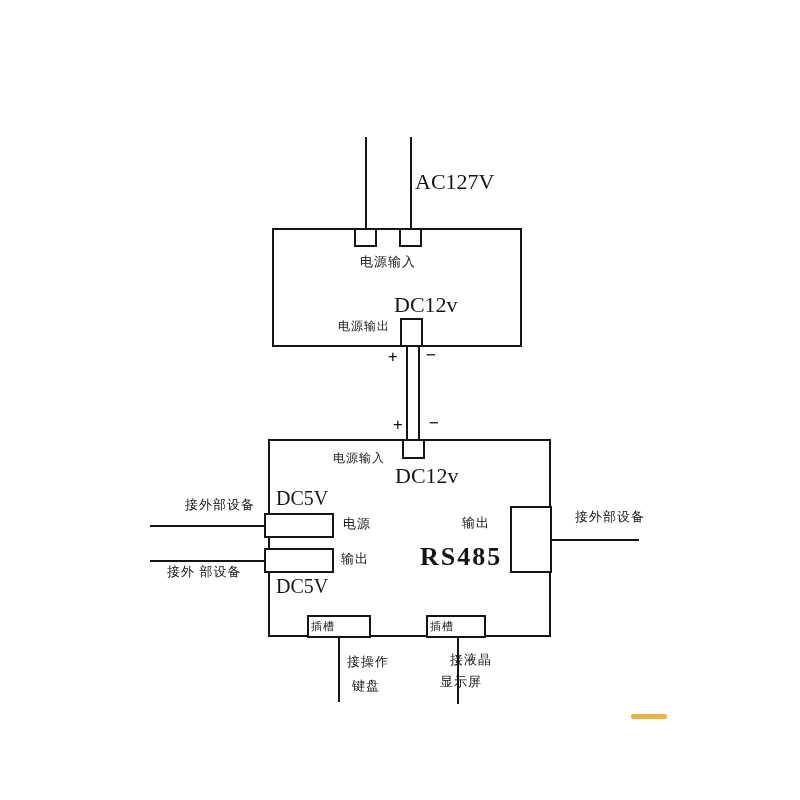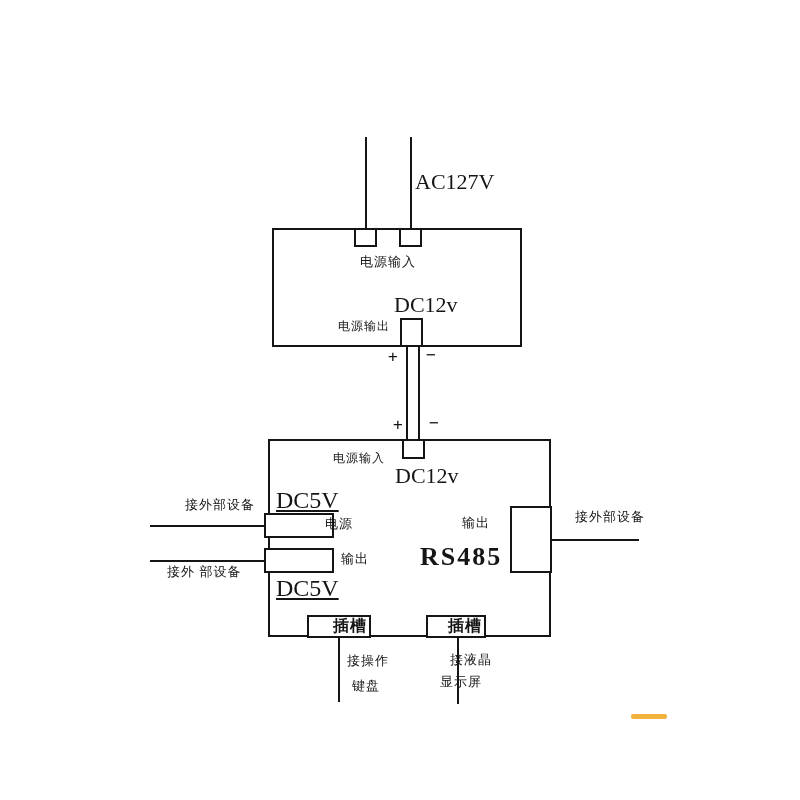--- a/index.html
+++ b/index.html
@@ -12,24 +12,24 @@
   .term { position:absolute; border:2px solid #151515; background:#ffffff; }
   .vwire{ position:absolute; width:2px; background:#151515; }
   .hwire{ position:absolute; height:2px; background:#151515; }
   .cable{ position:absolute; border-left:2px solid #151515; border-right:2px solid #151515; background:#ffffff; }
   .lbl  { position:absolute; white-space:nowrap; line-height:1.1; }
   .cn   { font-size:13px; letter-spacing:1px; }
   .cn-sm{ font-size:12px; letter-spacing:1px; }
   .latin{ font-family:"Liberation Serif","DejaVu Serif",serif; }
   .big  { font-size:22px; }
   .huge { font-size:26px; letter-spacing:2px;font-weight:bold; }
-  .mid  { font-size:24px;text-decoration:underline; }
+  .mid  { font-size:20px; }
   .sign { font-size:16px; font-family:"DejaVu Sans Mono",monospace; }
   .slot { position:absolute; border:2px solid #151515; background:#ffffff;
-          display:flex; align-items:center; justify-content:flex-end; font-size:16px; letter-spacing:1px;font-weight:bold; }
+          display:flex; align-items:center; justify-content:flex-start; font-size:11px; letter-spacing:1px; }
   .accent { position:absolute; border-radius:2px; }
 </style>
 </head>
 <body>
 
 <div class="canvas">
 
   <div class="vwire" style="left:363px; top:135px; height:93px;"></div>
   <div class="vwire" style="left:408px; top:135px; height:93px;"></div>
   <div class="lbl latin big" style="left:412px; top:167px;">AC127V</div>
@@ -48,21 +48,21 @@
   <div class="lbl sign" style="left:390px; top:413px;">+</div>
   <div class="lbl sign" style="left:426px; top:411px;">−</div>
 
   <div class="box" style="left:266px; top:437px; width:283px; height:198px;"></div>
   <div class="term" style="left:400px; top:437px; width:23px; height:20px;"></div>
   <div class="lbl cn-sm" style="left:330px; top:449px;">电源输入</div>
   <div class="lbl latin big" style="left:392px; top:461px;">DC12v</div>
 
   <div class="lbl latin mid" style="left:273px; top:484px;">DC5V</div>
   <div class="term" style="left:262px; top:511px; width:70px; height:25px;"></div>
-  <div class="lbl cn" style="left:322px; top:514px;">电源</div>
+  <div class="lbl cn" style="left:340px; top:514px;">电源</div>
   <div class="term" style="left:262px; top:546px; width:70px; height:25px;"></div>
   <div class="lbl cn" style="left:338px; top:549px;">输出</div>
   <div class="lbl latin mid" style="left:273px; top:572px;">DC5V</div>
 
   <div class="hwire" style="left:148px; top:523px; width:114px;"></div>
   <div class="lbl cn" style="left:182px; top:495px;">接外部设备</div>
   <div class="hwire" style="left:148px; top:558px; width:114px;"></div>
   <div class="lbl cn" style="left:164px; top:562px;">接外 部设备</div>
 
   <div class="lbl cn" style="left:459px; top:513px;">输出</div>
@@ -72,21 +72,21 @@
   <div class="lbl cn" style="left:572px; top:507px;">接外部设备</div>
 
   <div class="slot" style="left:305px; top:613px; width:64px; height:23px;">
     <span>插槽</span>
   </div>
   <div class="slot" style="left:424px; top:613px; width:60px; height:23px;">
     <span>插槽</span>
   </div>
 
   <div class="vwire" style="left:336px; top:636px; height:64px;"></div>
-  <div class="lbl cn" style="left:344px; top:652px;font-family:Liberation Mono, monospace;">接操作</div>
+  <div class="lbl cn" style="left:344px; top:652px;">接操作</div>
   <div class="lbl cn" style="left:349px; top:676px;">键盘</div>
 
   <div class="vwire" style="left:455px; top:636px; height:66px;"></div>
   <div class="lbl cn" style="left:447px; top:650px;">接液晶</div>
   <div class="lbl cn" style="left:437px; top:672px;">显示屏</div>
 
   <div class="accent" style="left:629px; top:712px; width:36px; height:5px; background:#f2b23d;"></div>
 
 </div>
 

